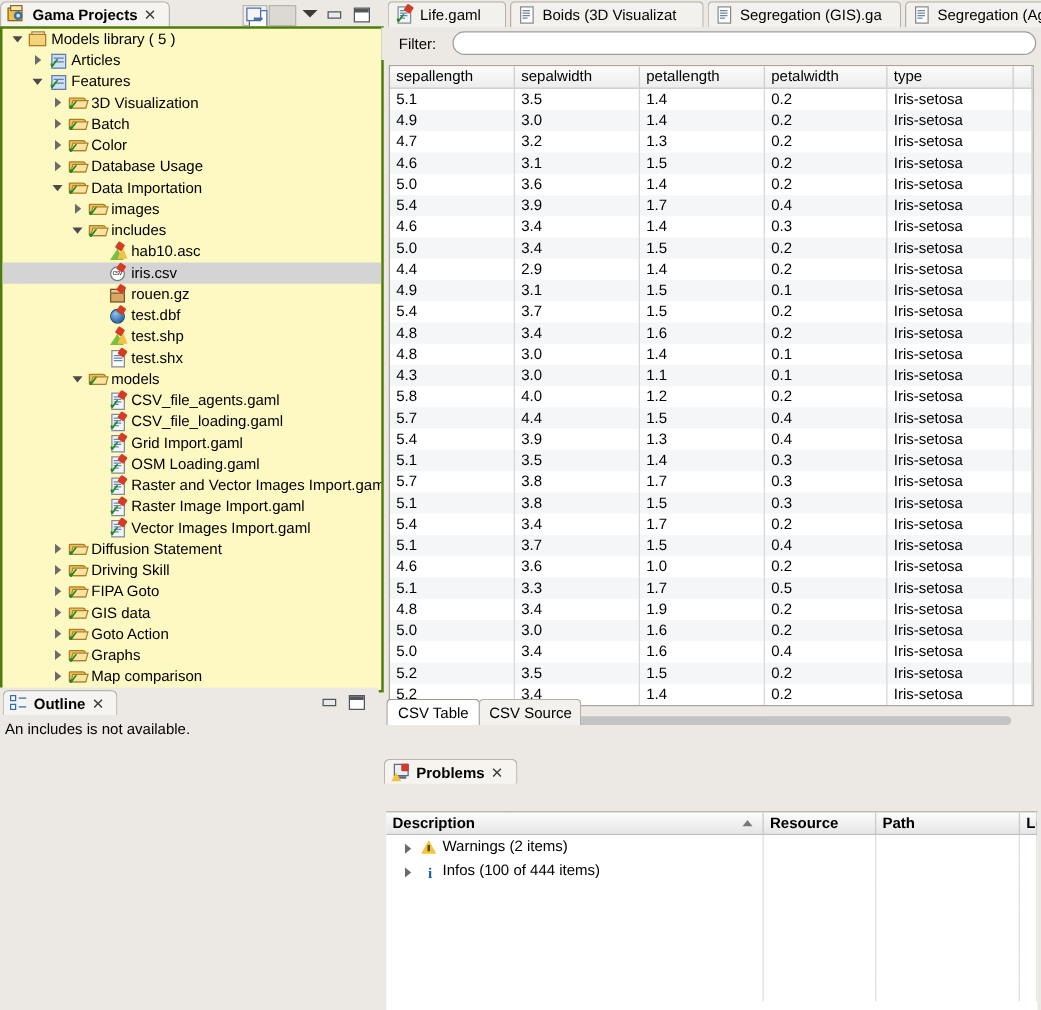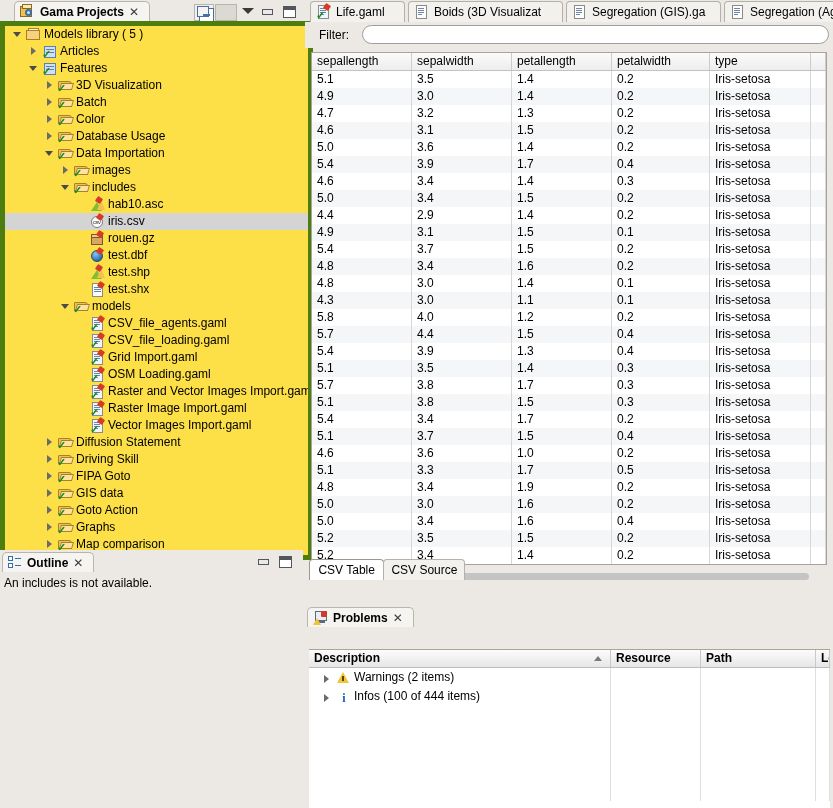--- a/index.html
+++ b/index.html
@@ -40,22 +40,22 @@
     border: 1px solid #b9b4ac; border-bottom:none;
     border-radius: 5px 5px 0 0;
     white-space: nowrap; box-sizing: border-box;
   }
   .viewtitle .label { font-weight: bold; font-size: 12px; }
 
   .closex { font-size: 12px; color:#3b3b3b; line-height:1; }
 
   
   .treebody {
-    position:absolute; background:#fde047;
-    border:5px solid #4d7c0f;
+    position:absolute; background:#fef9c3;
+    border:2px solid #4d7c0f;
     overflow:hidden;
   }
   .trow { position:relative; height:17px; line-height:17px; white-space:nowrap; font-size:12px; }
   .trow.sel { background:#d4d4d4; }
   .trow .tw { position:absolute; top:3px; width:11px; height:11px; }
   .trow .ic { position:absolute; top:2px; width:16px; height:14px; }
   .trow .tx { position:absolute; top:0; }
 
   
   .arr-c, .arr-o { width:0;height:0; position:absolute; }
@@ -184,21 +184,21 @@
   .gamaicon .mg { position:absolute; left:5px; top:4px; width:7px; height:7px; border:2px solid #3a6fa8; border-radius:50%; box-sizing:border-box; background:#cfe6fa;}
   .thumb { position:absolute; background:#c4c4c4; border-radius:4px; }
 </style>
 </head>
 <body>
 
 <div id="root">
 
   <div class="panel" id="projects" style="left:0;top:0;width:303px;height:550px;">
 
-    <div class="viewtitle" id="projtitle" style="left:14px;top:1px;height:20px;">
+    <div class="viewtitle" id="projtitle" style="left:0;top:1px;height:20px;">
       <span class="gamaicon" style="position:relative;display:inline-block;width:15px;height:14px;">
         <span class="bx"></span>
           <span class="bx2"></span>
           <span class="mg"></span>
       </span>
       <span class="label">Gama Projects</span>
       <span class="closex">✕</span>
     </div>
 
     <div style="position:absolute;left:192px;top:2px;width:110px;height:19px;">

